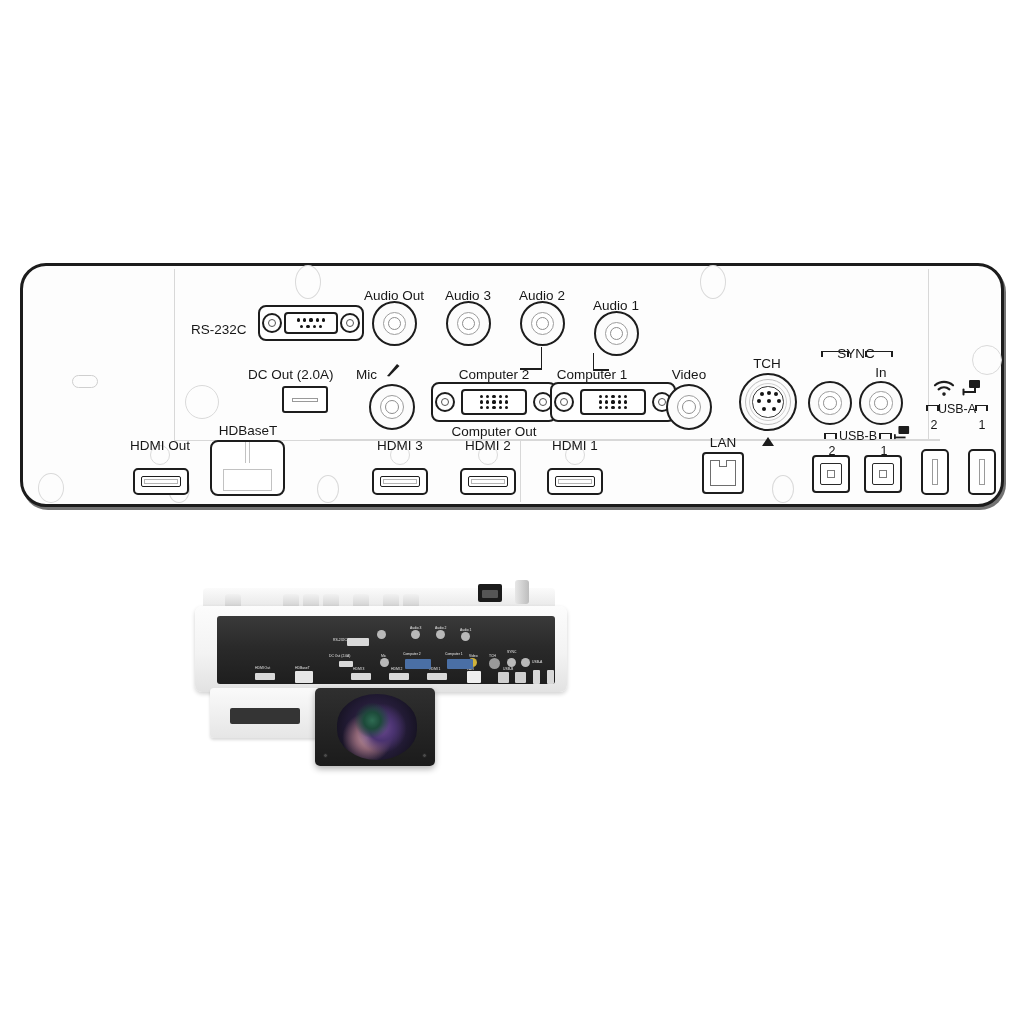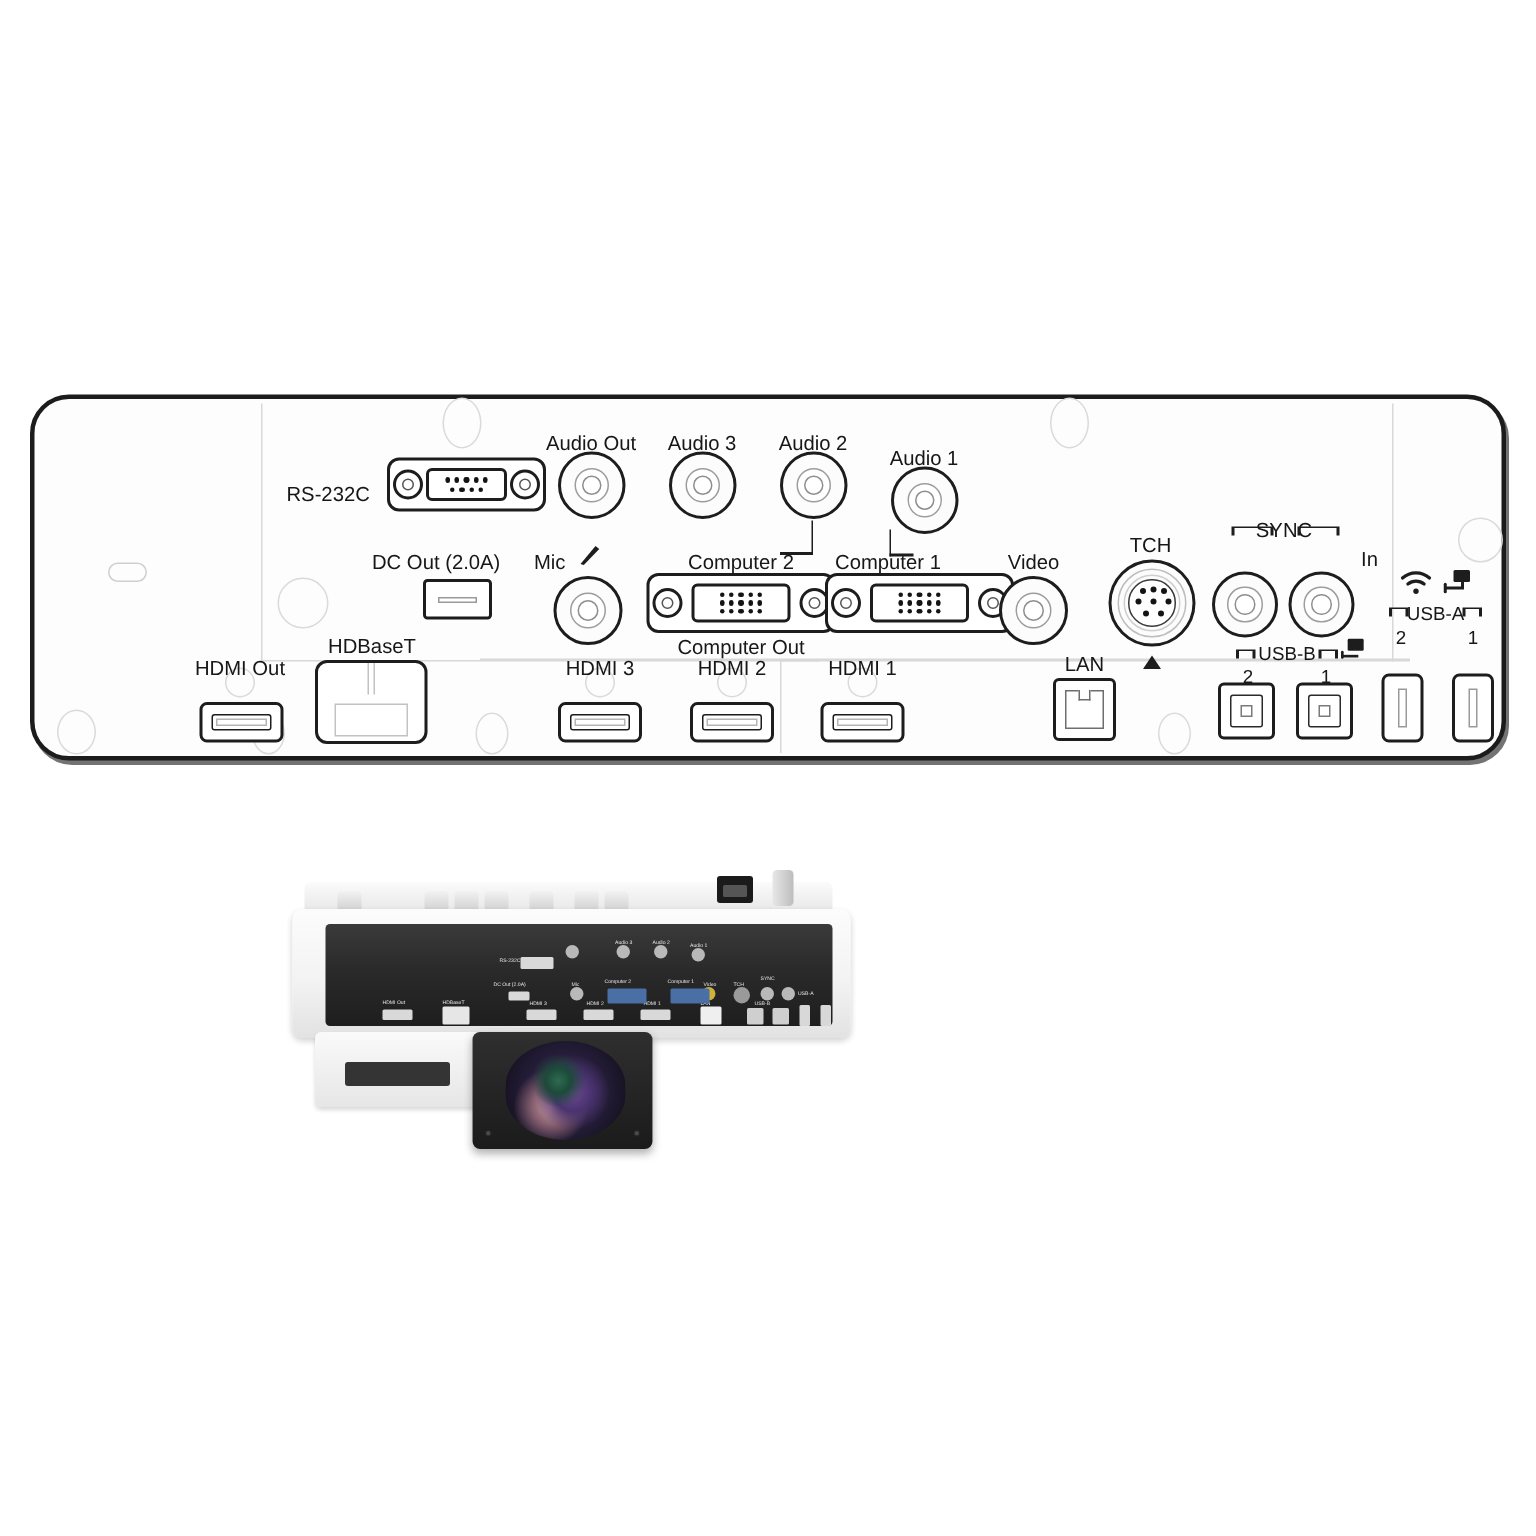--- a/index.html
+++ b/index.html
@@ -310,21 +310,21 @@
   </div>
   <div class="triangle" style="left:742px;top:174px;"></div>
 
   <span class="lbl ctr" style="left:836px;top:84px;">SYNC</span>
   <div class="bracket" style="left:801px;top:88px;width:28px;"></div>
   <div class="bracket" style="left:845px;top:88px;width:28px;"></div>
 
   <span class="lbl ctr" style="left:810px;top:103px;margin-top:37px;">Out</span>
   <div class="jack" style="left:788px;top:118px;width:44px;height:44px;"></div>
 
-  <span class="lbl ctr" style="left:861px;top:103px;margin-left:32px;">In</span>
+  <span class="lbl ctr" style="left:861px;top:103px;">In</span>
   <div class="jack" style="left:839px;top:118px;width:44px;height:44px;"></div>
 
   <svg class="icon" style="left:913px;top:116px;width:22px;height:18px;" viewBox="0 0 24 20">
     <path d="M2 7 A15 15 0 0 1 22 7" fill="none" stroke="#1d1d1d" stroke-width="2.4" stroke-linecap="round"></path>
     <path d="M6 11.5 A9.5 9.5 0 0 1 18 11.5" fill="none" stroke="#1d1d1d" stroke-width="2.4" stroke-linecap="round"></path>
     <circle cx="12" cy="16.8" r="2" fill="#1d1d1d"></circle>
   </svg>
   <svg class="icon" style="left:942px;top:116px;width:20px;height:18px;" viewBox="0 0 20 18">
     <rect x="7" y="1" width="11" height="8" rx="1" fill="#1d1d1d"></rect>
     <path d="M2 13 H13 V9" fill="none" stroke="#1d1d1d" stroke-width="2"></path>

